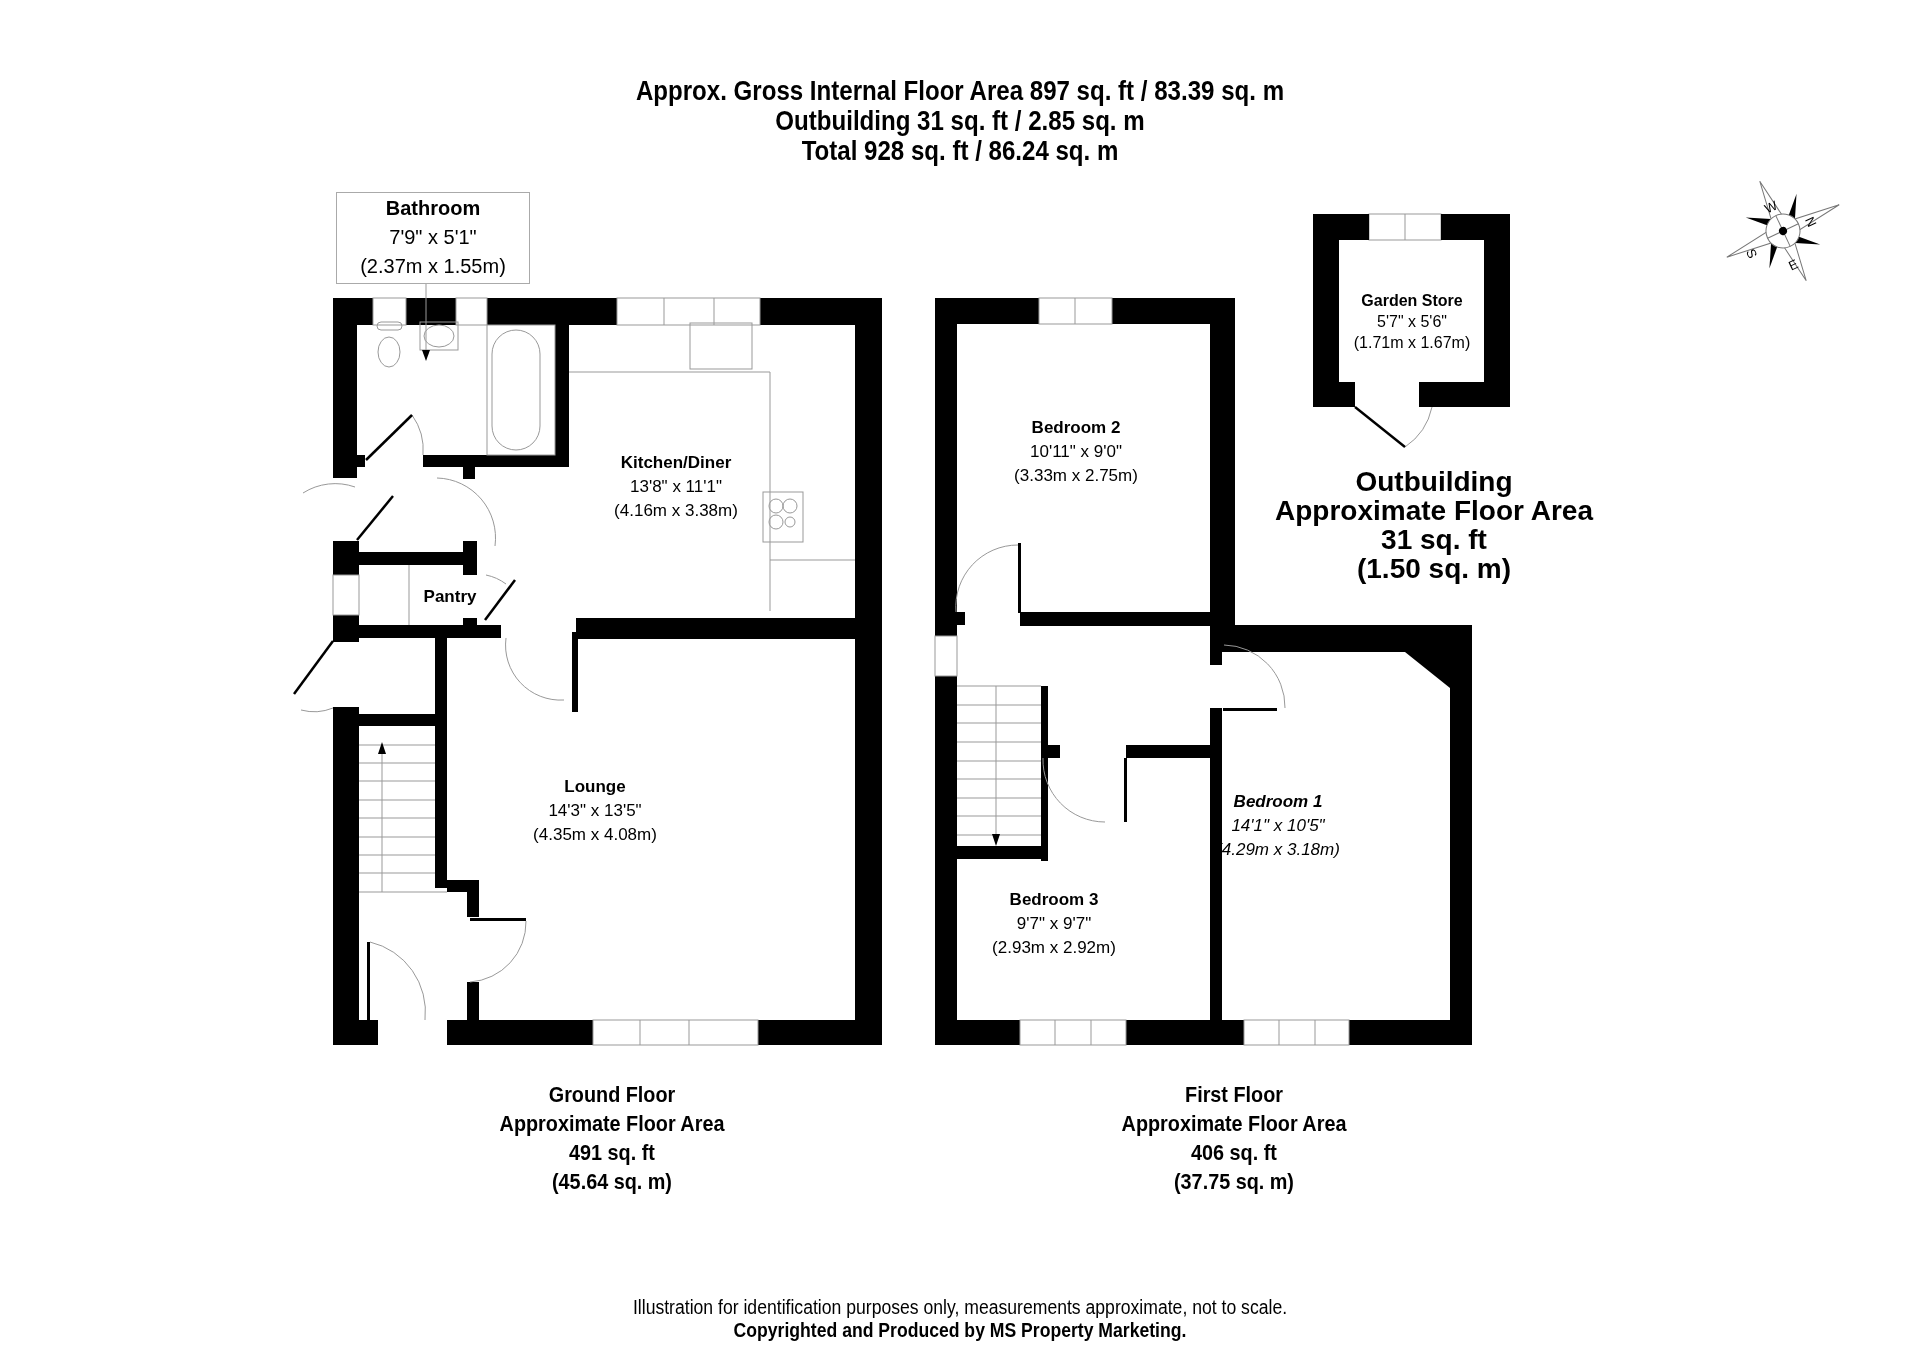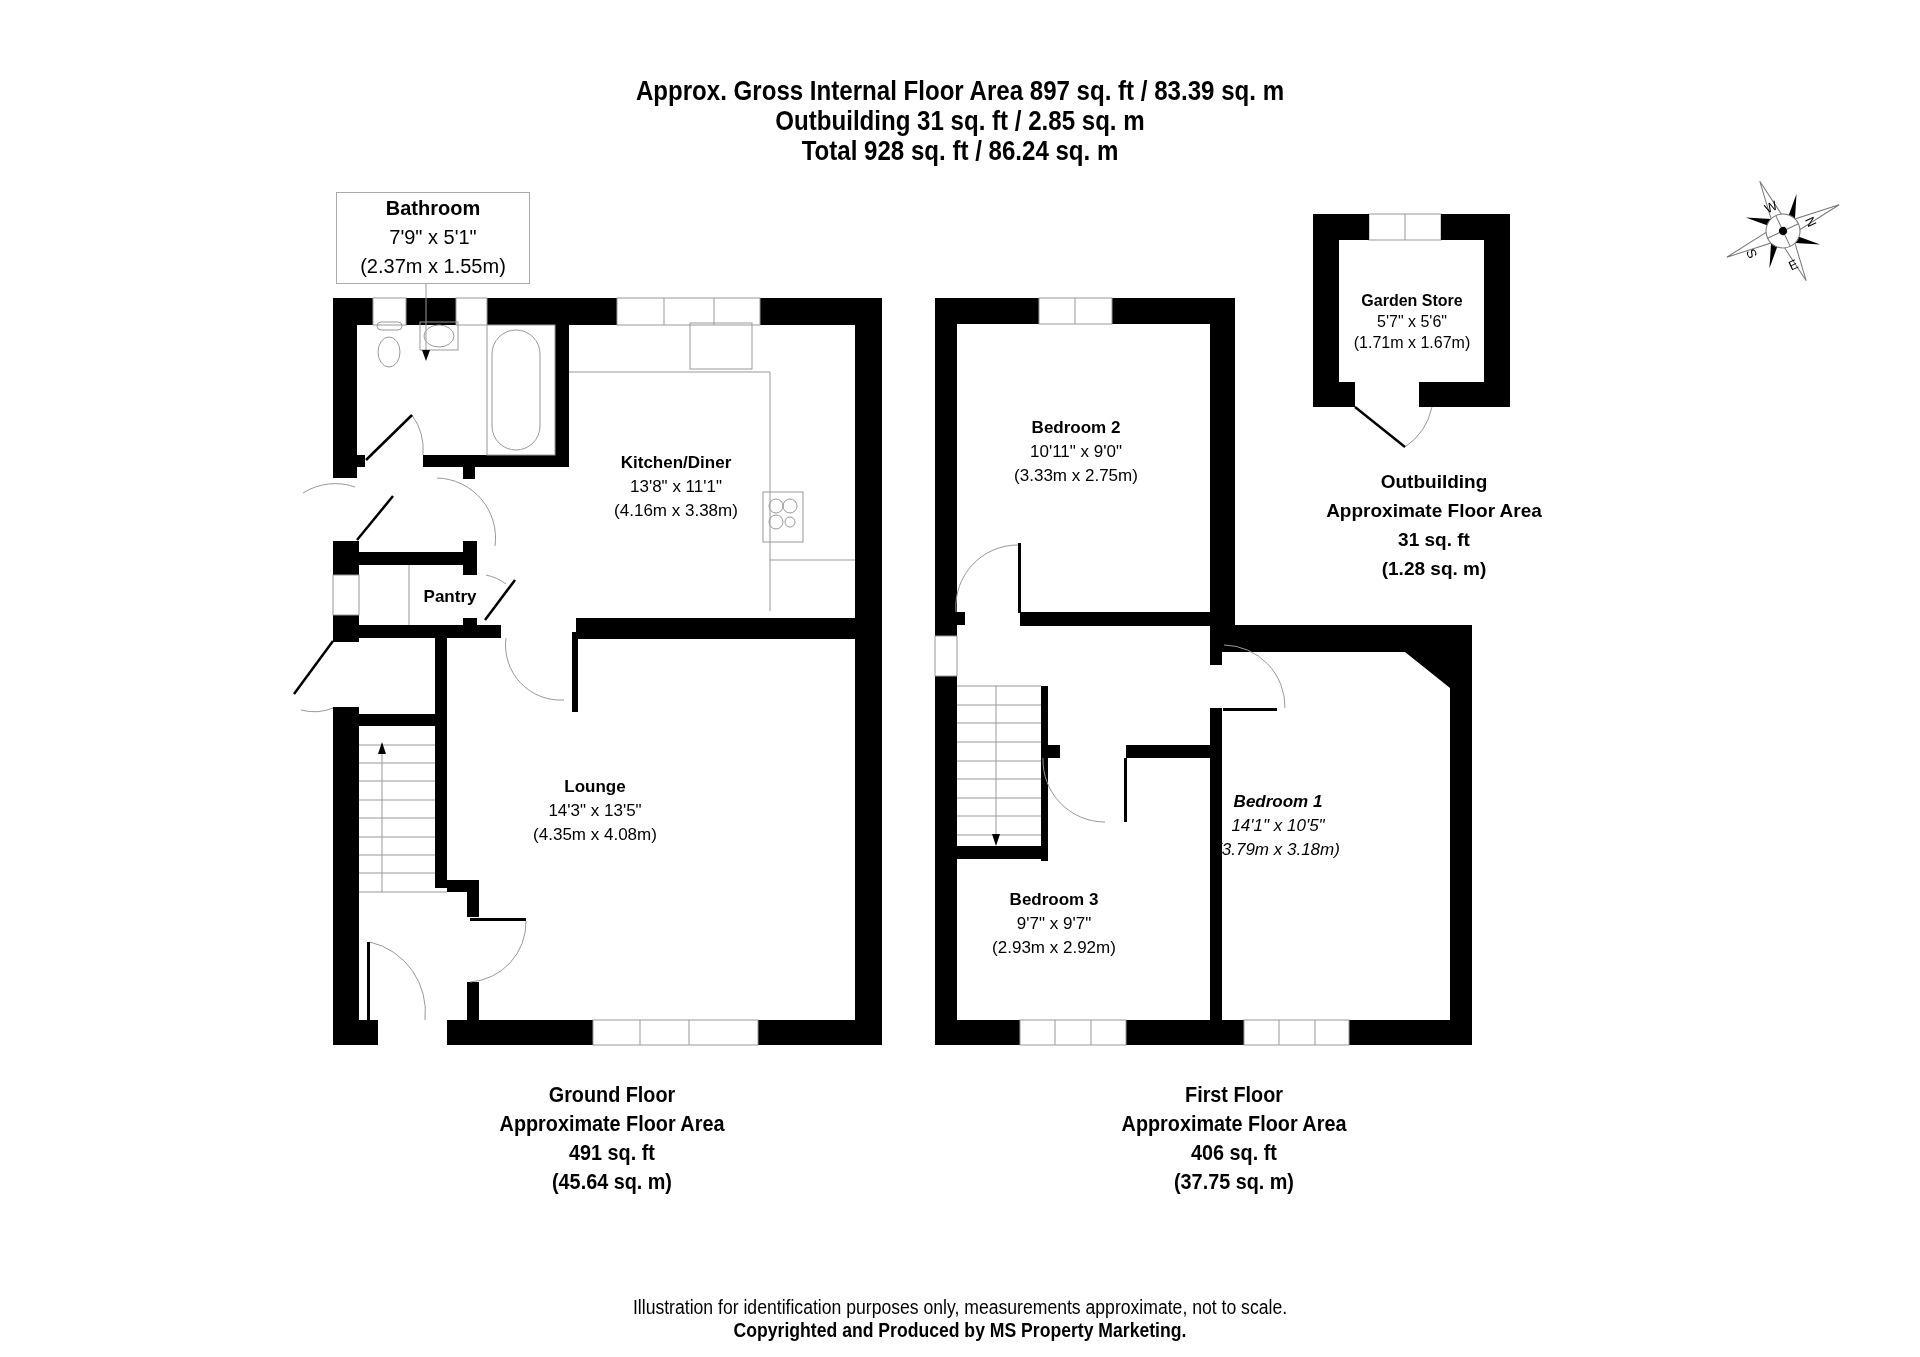--- a/index.html
+++ b/index.html
@@ -3,21 +3,21 @@
 <meta charset="utf-8">
 <style>
   html, body { margin:0; padding:0; background:#ffffff; }
   body { width:1920px; height:1357px; position:relative; overflow:hidden; font-family:"Liberation Sans", sans-serif; color:#000; }
   .abs { position:absolute; }
   .center { text-align:center; }
   .hdr { left:0; width:1920px; top:76px; font-weight:bold; font-size:28px; line-height:30px; transform:scaleX(0.86); transform-origin:960px 0; }
   .room { position:absolute; text-align:center; font-size:17px; line-height:24px; transform:translateX(-50%); white-space:nowrap; }
   .room .name { font-weight:bold; }
   .floorlbl { position:absolute; text-align:center; font-weight:bold; font-size:22px; line-height:29px; transform:translateX(-50%) scaleX(0.9); white-space:nowrap; }
-  .outlbl { position:absolute; text-align:center; font-weight:bold; font-size:19px; line-height:29px; transform:translateX(-50%); white-space:nowrap; }
+  .outlbl { position:absolute; text-align:center; font-weight:bold; font-size:28px; line-height:29px; transform:translateX(-50%); white-space:nowrap; }
   .foot { left:0; width:1920px; text-align:center; font-size:20px; line-height:23px; transform:scaleX(0.88); transform-origin:960px 0; }
   .foot .b { font-weight:bold; }
   svg { position:absolute; left:0; top:0; }
   .bath-callout { position:absolute; left:336px; top:192px; width:194px; height:92px; border:1px solid #aaa; box-sizing:border-box; }
 </style>
 </head>
 <body>
 
 <div class="abs hdr center">
   <div>Approx. Gross Internal Floor Area 897 sq. ft / 83.39 sq. m</div>
@@ -234,39 +234,39 @@
 </div>
 
 <div class="room" style="left:1076px; top:416px;">
   <div class="name">Bedroom 2</div>
   <div>10'11" x 9'0"</div>
   <div>(3.33m x 2.75m)</div>
 </div>
 <div class="room" style="left:1278px; top:790px;font-style:italic;">
   <div class="name">Bedroom 1</div>
   <div>14'1" x 10'5"</div>
-  <div>(3.79m x 3.18m)</div>
+  <div>(4.29m x 3.18m)</div>
 </div>
 <div class="room" style="left:1054px; top:888px;">
   <div class="name">Bedroom 3</div>
   <div>9'7" x 9'7"</div>
   <div>(2.93m x 2.92m)</div>
 </div>
 
 <div class="room" style="left:1412px; top:273px; font-size:16px; line-height:21px;margin-top:17px;">
   <div class="name">Garden Store</div>
   <div>5'7" x 5'6"</div>
   <div>(1.71m x 1.67m)</div>
 </div>
 
 <div class="outlbl" style="left:1434px; top:467px;">
   <div>Outbuilding</div>
   <div>Approximate Floor Area</div>
   <div>31 sq. ft</div>
-  <div>(1.28 sq. m)</div>
+  <div>(1.50 sq. m)</div>
 </div>
 
 <div class="floorlbl" style="left:612px; top:1080px;">
   <div>Ground Floor</div>
   <div>Approximate Floor Area</div>
   <div>491 sq. ft</div>
   <div>(45.64 sq. m)</div>
 </div>
 <div class="floorlbl" style="left:1234px; top:1080px;">
   <div>First Floor</div>

